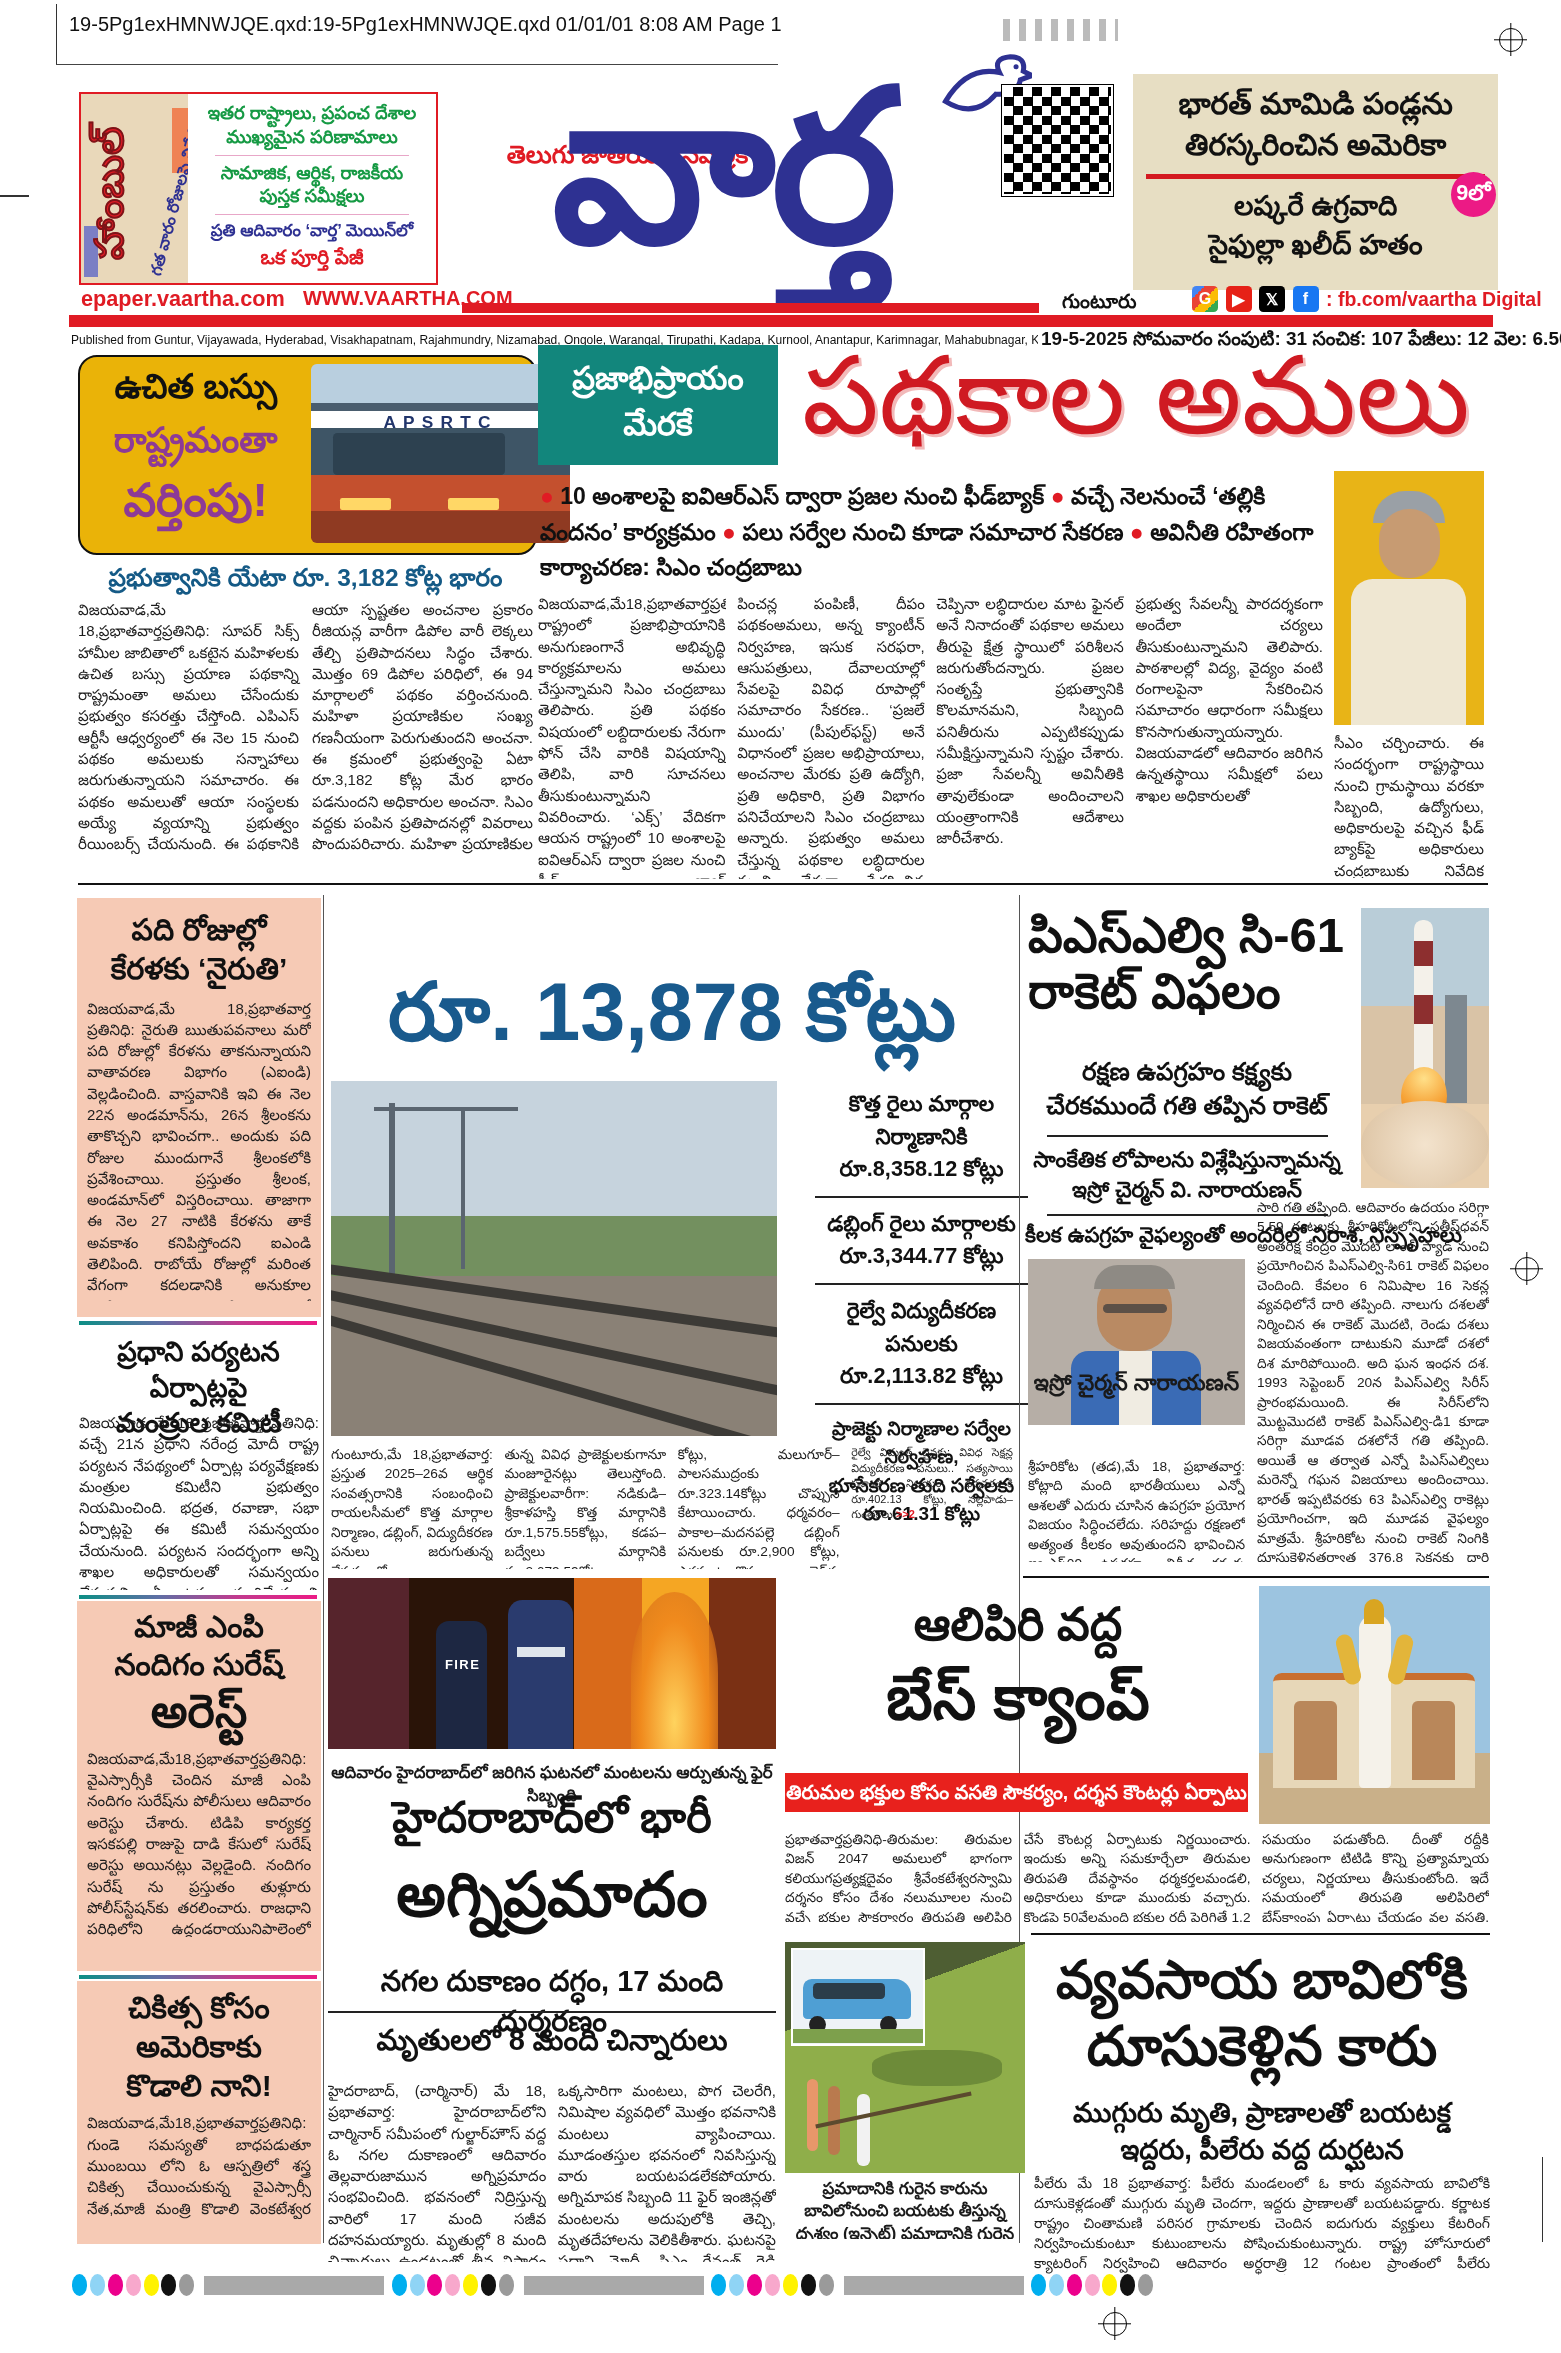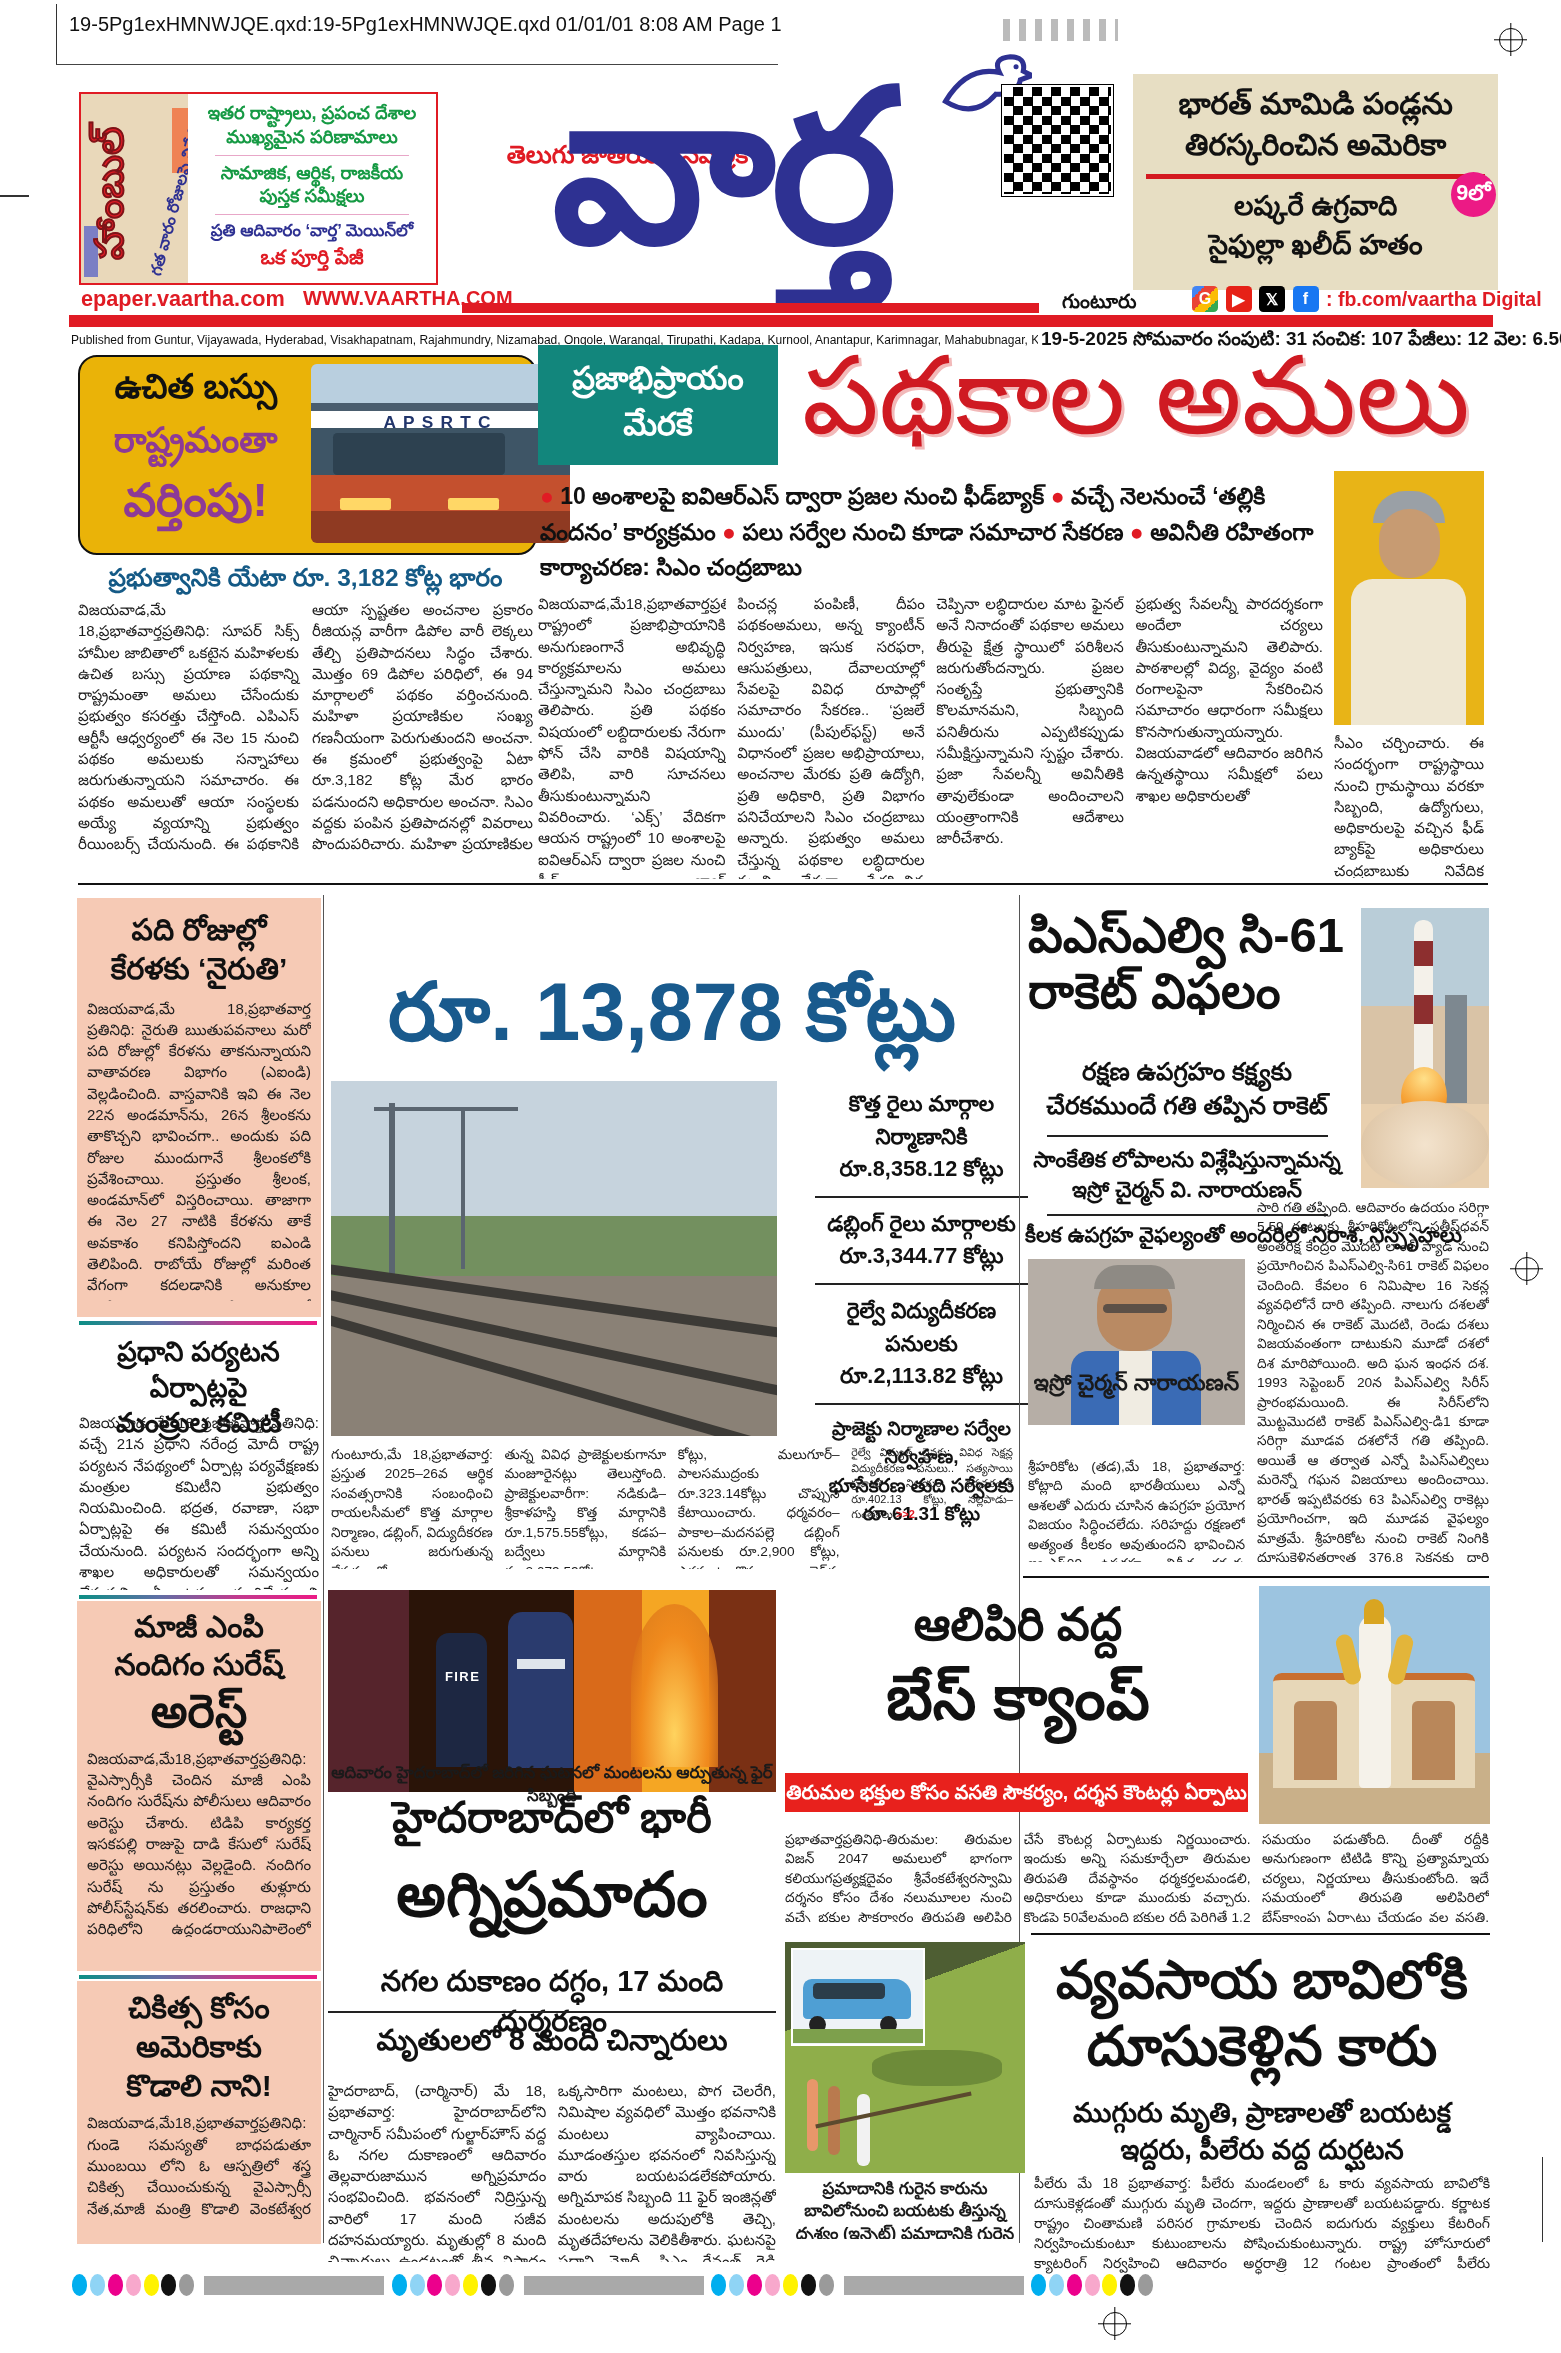--- a/index.html
+++ b/index.html
@@ -281,21 +281,21 @@
       <div class="abs" style="left:0;top:79px;width:130px;height:14.4px;background:#7da04c;"></div>
     </div>
   </div>
   <div class="abs b c clip" style="left:785px;top:2178px;width:240px;height:61px;font-size:16.6px;line-height:1.35;">ప్రమాదానికి గురైన కారును బావిలోనుంచి బయటకు తీస్తున్న దృశ్యం (ఇన్సెట్) ప్రమాదానికి గురైన కారు</div>
 
   <div class="abs b c clip" style="left:1034px;top:1949px;width:456px;font-size:53px;color:#111;">వ్యవసాయ బావిలోకి</div>
   <div class="abs b c clip" style="left:1034px;top:2014px;width:456px;font-size:55px;color:#111;">దూసుకెళ్లిన కారు</div>
   <div class="abs b c" style="left:1034px;top:2095px;width:456px;font-size:27.4px;line-height:1.35;color:#111;"><span>ముగ్గురు మృతి, ప్రాణాలతో బయటక్డ</span><br><span>ఇద్దరు, పీలేరు వద్ద దుర్ఘటన</span></div>
   <div class="abs j body-txt clip" style="left:1034px;top:2174px;width:456px;height:101px;font-size:14px;"><span>పీలేరు మే 18 ప్రభాతవార్త: పీలేరు మండలంలో ఓ కారు వ్యవసాయ బావిలోకి దూసుకెళ్లడంతో ముగ్గురు మృతి చెందగా, ఇద్దరు ప్రాణాలతో బయటపడ్డారు. కర్ణాటక రాష్ట్రం చింతామణి పరిసర గ్రామాలకు చెందిన ఐదుగురు వ్యక్తులు కేటరింగ్ నిర్వహించుకుంటూ కుటుంబాలను పోషించుకుంటున్నారు. రాష్ట్ర హోసూరులో క్యాటరింగ్ నిర్వహించి ఆదివారం అర్ధరాత్రి 12 గంటల ప్రాంతంలో పీలేరు బయలుదేరారు. మరో 10 నిమిషాల ప్రయాణిస్తే పీలేరుకు చేరుకుంటారు ఈ</span> </div>
 
-  <div class="photo" style="left:328px;top:1578px;width:448px;height:202px;background:linear-gradient(90deg,#56242c 0 18%,#2a1408 18% 55%,#d96a1a 55% 70%,#f5a623 70% 85%,#7a3014 85%);margin-top:12px;">
+  <div class="photo" style="left:328px;top:1578px;width:448px;height:171px;background:linear-gradient(90deg,#56242c 0 18%,#2a1408 18% 55%,#d96a1a 55% 70%,#f5a623 70% 85%,#7a3014 85%);">
     <div class="abs" style="left:180px;top:21.7px;width:65px;height:156px;background:#2a3b6e;border-radius:14.4px 14.4px 0 0;"></div>
     <div class="abs" style="left:189px;top:69px;width:48px;height:10px;background:#dfe5ec;"></div>
     <div class="abs" style="left:108px;top:43px;width:51px;height:134px;background:#1d2742;border-radius:13px 13px 0 0;"></div>
     <div class="abs b" style="left:117px;top:79px;color:#fff;font-size:13px;letter-spacing:1.4px;">FIRE</div>
     <div class="abs" style="left:303px;top:14.4px;width:87px;height:163px;background:radial-gradient(ellipse at 50% 80%,#ffd35e,#f08a1d 55%,#b4481077);border-radius:50% 50% 0 0;"></div>
   </div>
   <div class="abs b c" style="left:328px;top:1763px;width:448px;font-size:16.6px;">ఆదివారం హైదరాబాద్‌లో జరిగిన ఘటనలో మంటలను ఆర్పుతున్న ఫైర్ సిబ్బంది</div>
   <div class="abs b c clip" style="left:328px;top:1793px;width:448px;font-size:43px;color:#111;">హైదరాబాద్‌లో భారీ</div>
   <div class="abs b c clip" style="left:328px;top:1859px;width:448px;font-size:62px;color:#111;">అగ్నిప్రమాదం</div>
   <div class="abs b c clip" style="left:328px;top:1965px;width:448px;font-size:29px;color:#111;">నగల దుకాణం దగ్ధం, 17 మంది దుర్మరణం</div>

